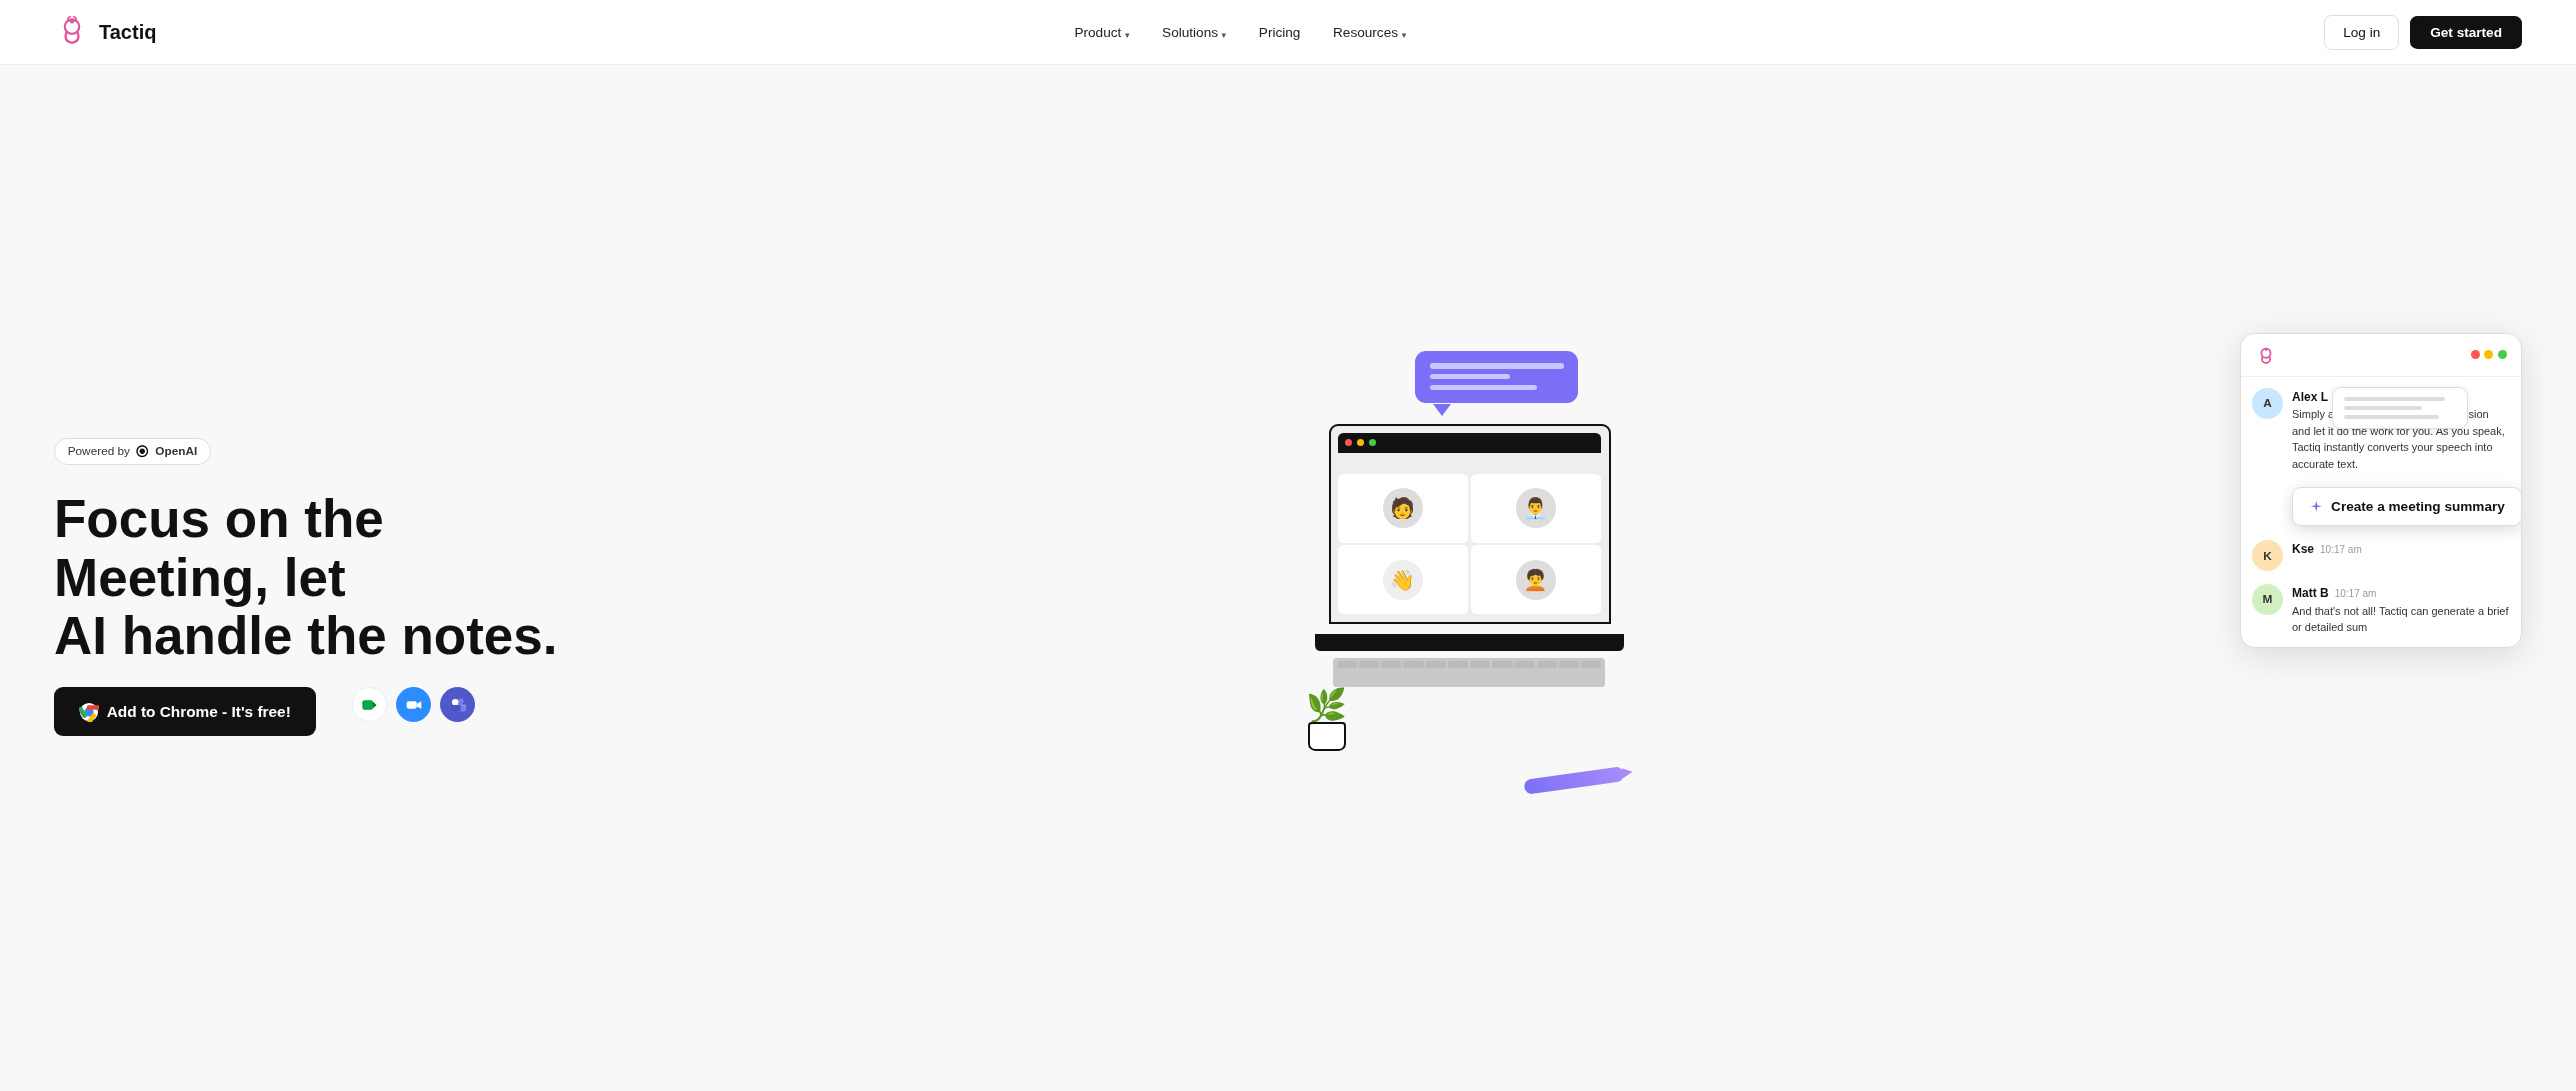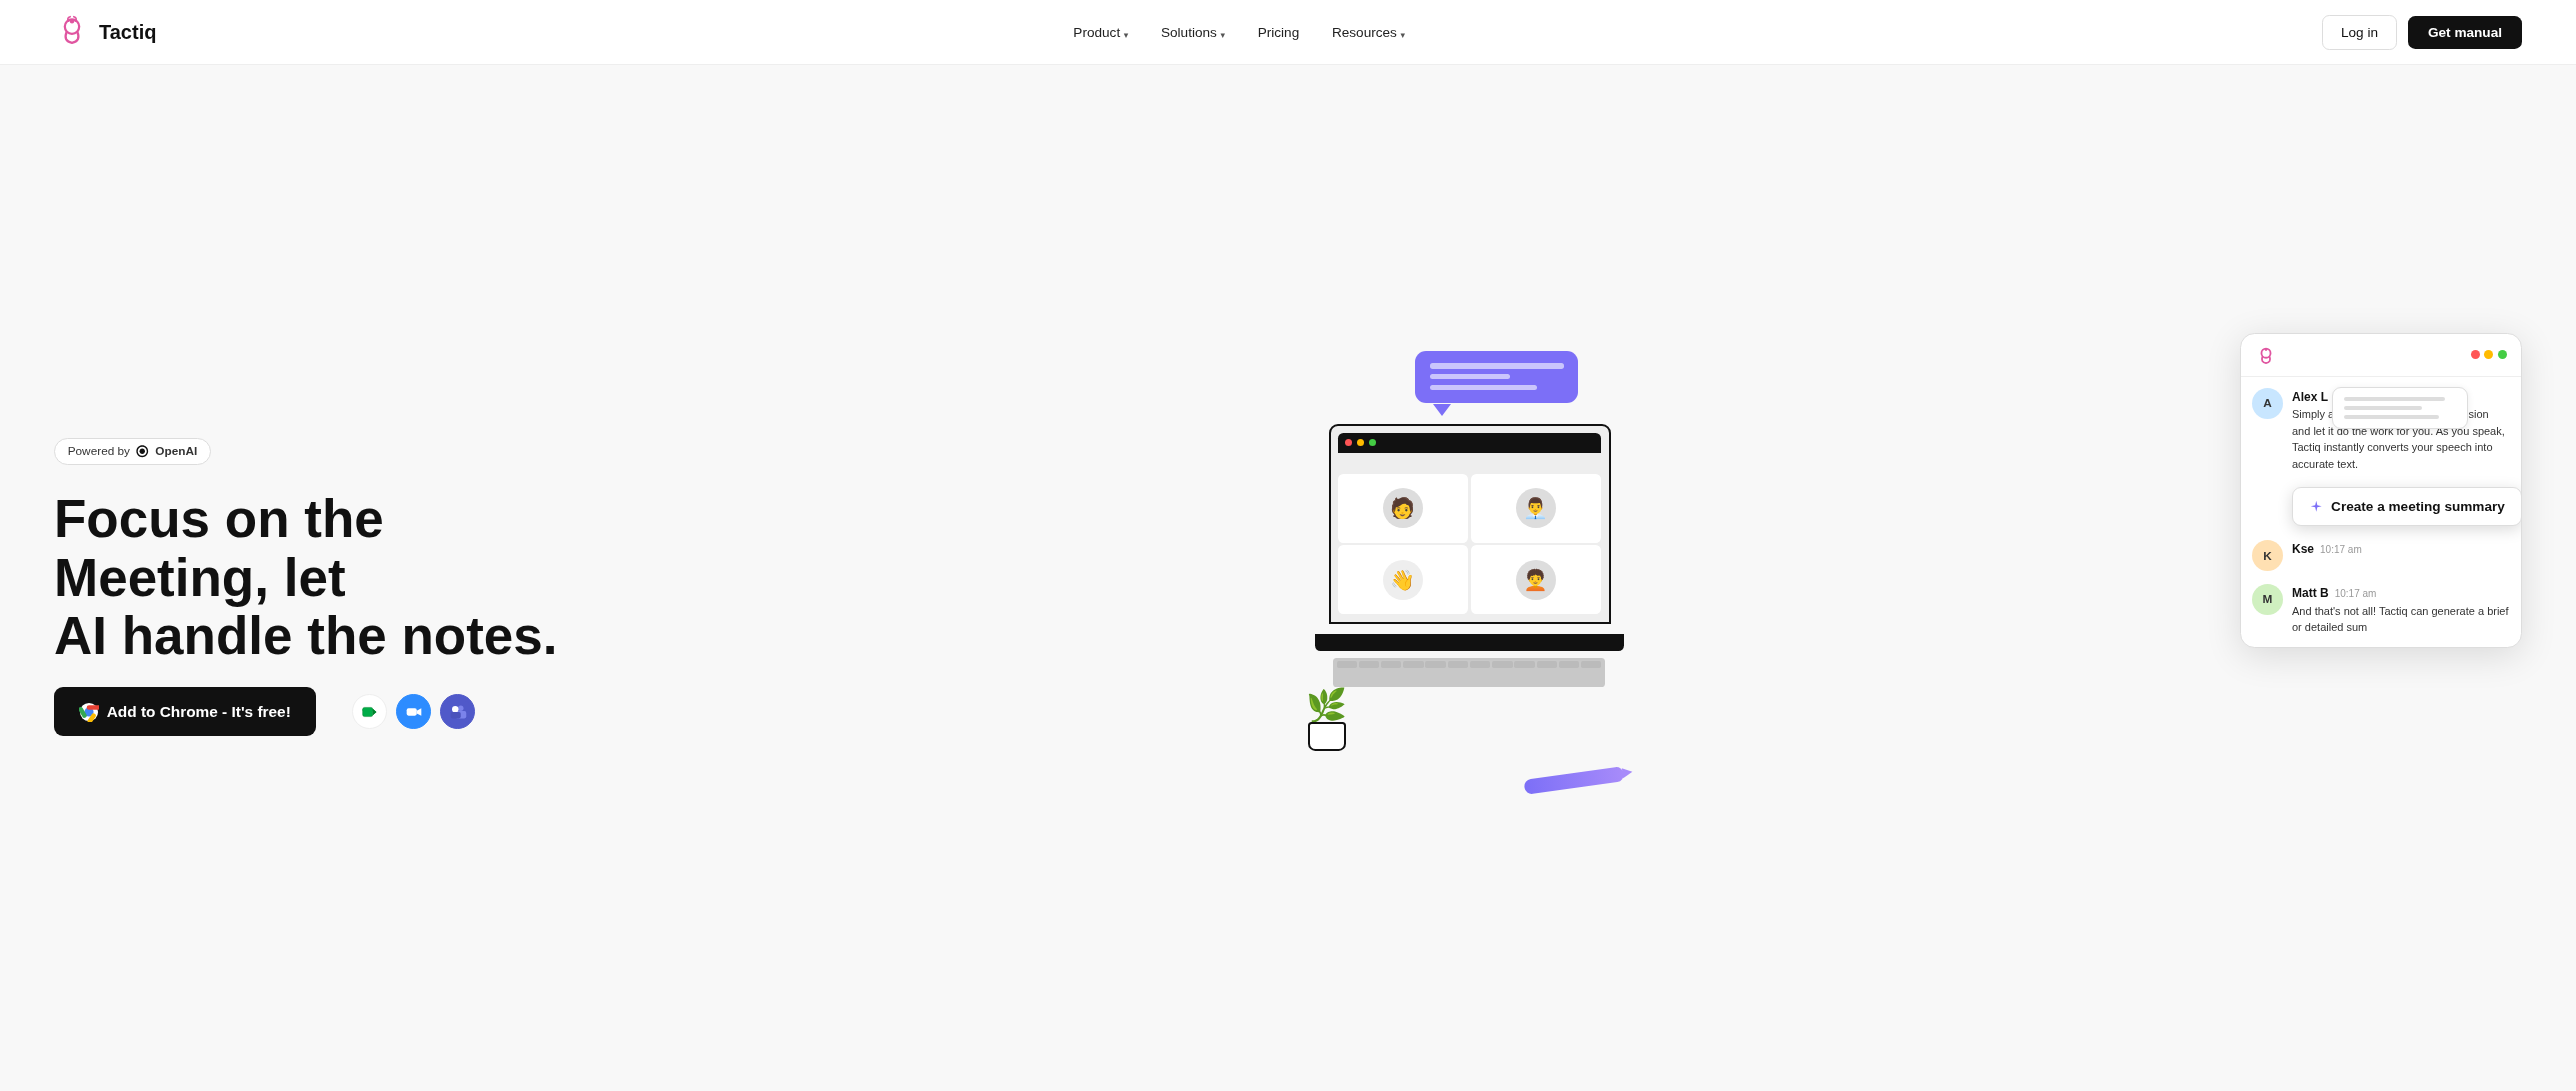--- a/index.html
+++ b/index.html
@@ -45,21 +45,21 @@
       border-radius: 907px; font-size: 11.8px; color: #333; margin-bottom: 25.4px;
     }
     .hero-title {
       font-size: 53px; font-weight: 800; line-height: 1.1;
       color: #111; margin-bottom: 22px;
     }
     .hero-subtitle {
       font-size: 16.3px; line-height: 1.6; color: #444; margin-bottom: 36px;
     }
     .hero-subtitle strong { font-weight: 700; color: #111; }
-    .hero-cta { display: flex; align-items: center; gap: 36px; }
+    .hero-cta { display: flex; align-items: flex-start; gap: 36px; }
     .btn-chrome {
       display: flex; align-items: center; gap: 7.3px;
       padding: 14.5px 25.4px; background: #111; color: #fff;
       border: none; border-radius: 9px; font-size: 15.4px; font-weight: 600;
       cursor: pointer;
     }
     .integrations { display: flex; align-items: center; gap: 9px; }
     .integration-icon {
       width: 35px; height: 35px; border-radius: 50%; display: flex;
       align-items: center; justify-content: center; font-size: 18px;
@@ -183,21 +183,21 @@
       <span>Pricing</span>
     </button>
     <button class="nav-link">
       <span>Resources</span>
       <span class="nav-chevron">▾</span>
     </button>
   </div>
 
   <div class="nav-actions">
     <button class="btn-login">Log in</button>
-    <button class="btn-getstarted">Get manual</button>
+    <button class="btn-getstarted">Get started</button>
   </div>
 </nav>
 
 <section class="hero">
 
   <div class="hero-left">
     <div class="powered-badge">
       <span>Powered by</span>
 
       <svg width="14.5" height="14.5" viewBox="0 0 16 16" fill="none">

